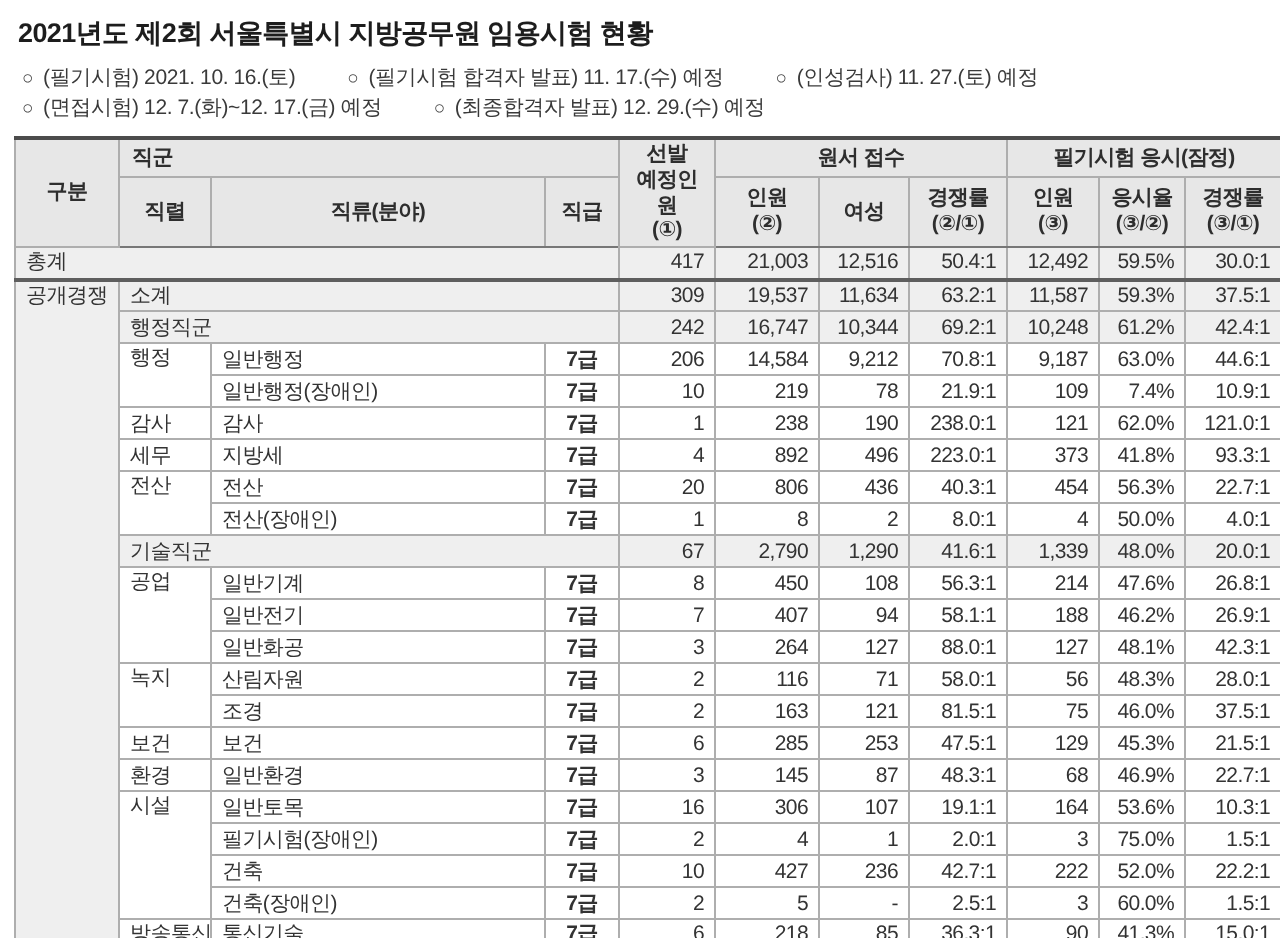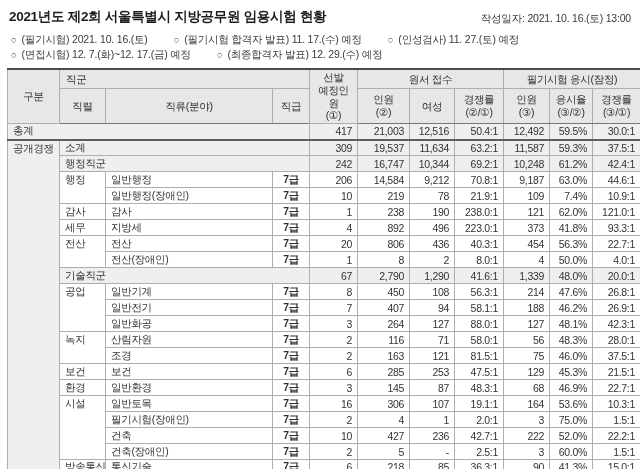--- a/index.html
+++ b/index.html
@@ -13,21 +13,21 @@
 
   .notices { margin-top: 6px; padding-left: 4px; }
   .notice-line { display: flex; gap: 26px; font-size: 10.5px; color: #3a3a3a; line-height: 15px; letter-spacing: -0.2px; }
   .notice-item { display: inline-flex; gap: 5px; align-items: baseline; }
   .bullet { font-size: 9.5px; color: #444; }
 
   table.stats { border-collapse: collapse; table-layout: fixed; width: 633px; margin-top: 6px;
                 font-size: 10.5px; color: #333; letter-spacing: -0.3px;
                 border-top: 2px solid #4c4c4c; border-bottom: 2px solid #4c4c4c; }
   .stats th, .stats td { border: 1px solid #aeaeae; overflow: hidden; white-space: nowrap; }
-  .stats th { background: #e7e7e7; font-weight: normal; text-align: center; vertical-align: middle;
+  .stats th { background: #e7e7e7; font-weight: bold; text-align: center; vertical-align: middle;
               padding: 1px 4px; line-height: 1.22; white-space: pre-line; color: #2e2e2e; }
   .stats thead tr:last-child th { border-bottom: 1.5px solid #777; }
   .stats th.left { text-align: left; padding-left: 6px; }
   .stats td { height: 16px; padding: 0 5px; background: #ffffff; }
   .stats td.num { text-align: right; }
   .stats td.left { text-align: left; }
   .stats td.center { text-align: center; font-weight: bold; }
   .stats td.vtop { vertical-align: top; line-height: 15px; }
   tr.total td, tr.subtotal td, tr.section td { background: #efefef; margin-top: 36px; }
   tr.total td { border-bottom: 2px solid #5e5e5e; }
@@ -36,21 +36,20 @@
   col.c-grade { width: 37px; } col.c-plan { width: 48px; } col.c-app-cnt { width: 52px; }
   col.c-app-f { width: 45px; } col.c-app-ratio { width: 49px; } col.c-ex-cnt { width: 46px; }
   col.c-ex-rate { width: 43px; } col.c-ex-ratio { width: 48px; }
 </style>
 </head>
 <body>
 
 <div class="page">
   <div class="top-bar">
     <div class="doc-title">2021년도 제2회 서울특별시 지방공무원 임용시험 현황</div>
-    <div class="created-date">작성일자: 2021. 10. 16.(토) 13:00</div>
   </div>
 
   <div class="notices">
     <div class="notice-line">
         <span class="notice-item">
           <span class="bullet">○</span>
           <span>(필기시험) 2021. 10. 16.(토)</span>
         </span>
         <span class="notice-item">
           <span class="bullet">○</span>

